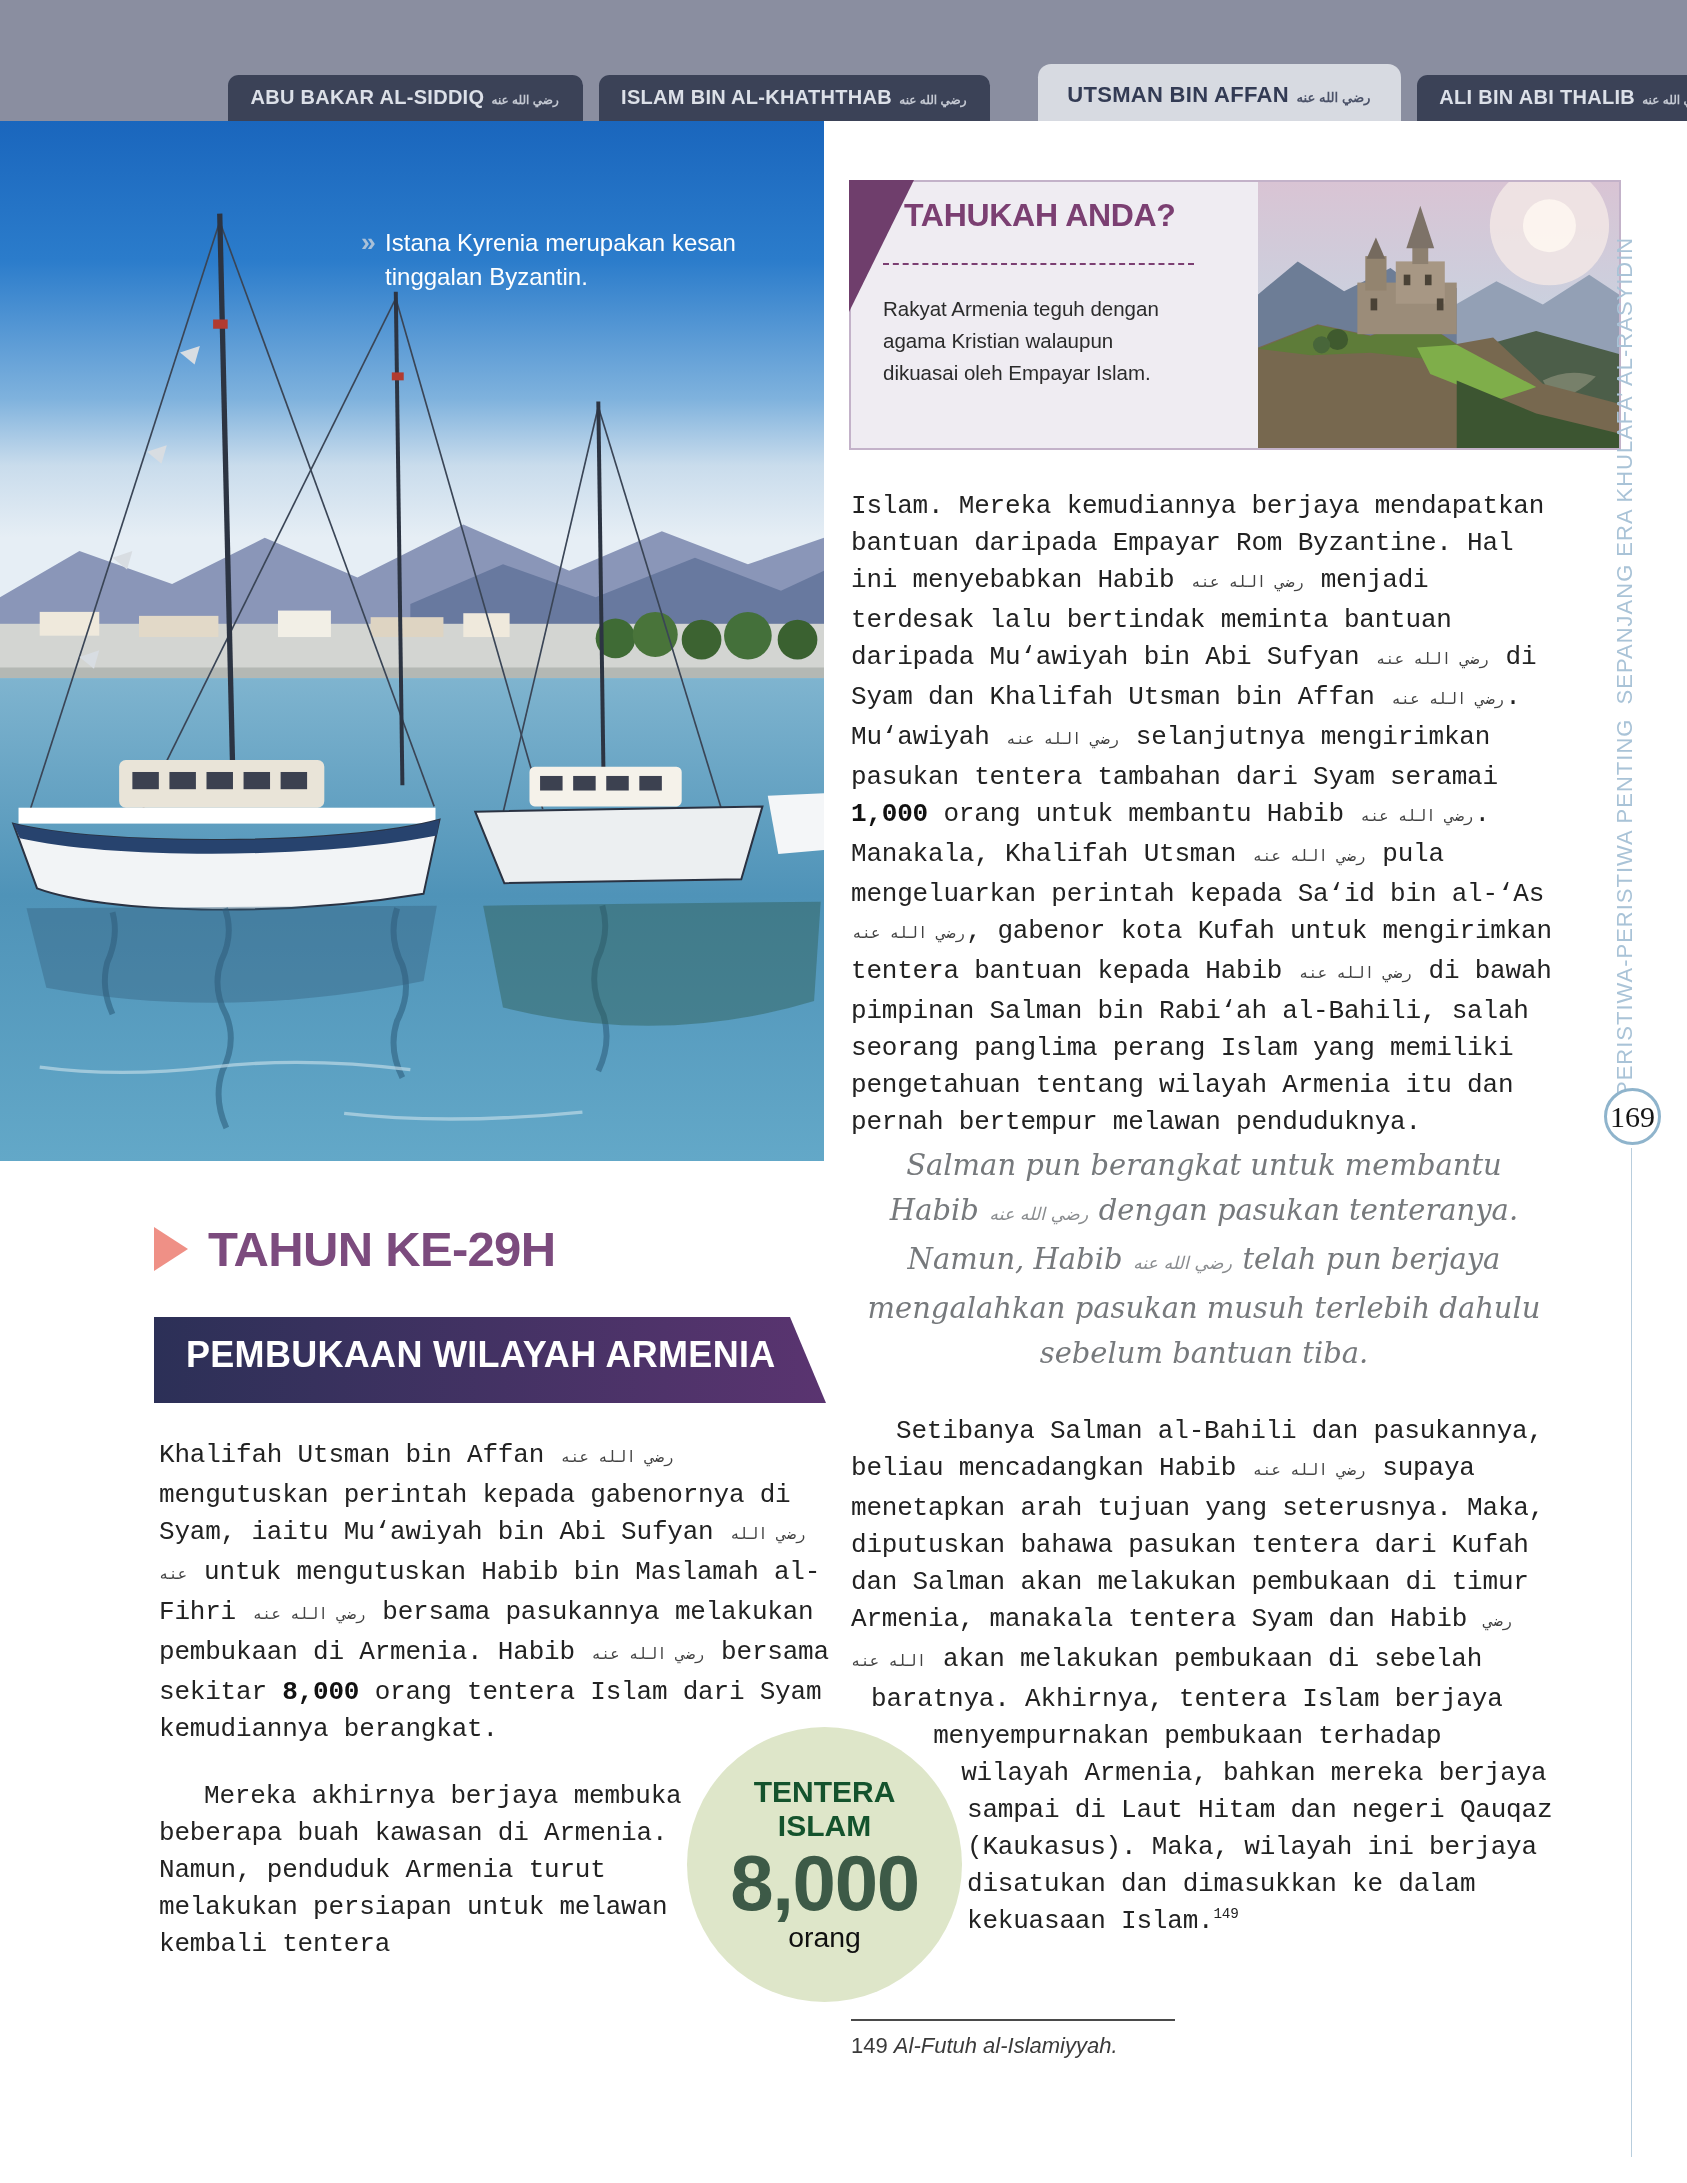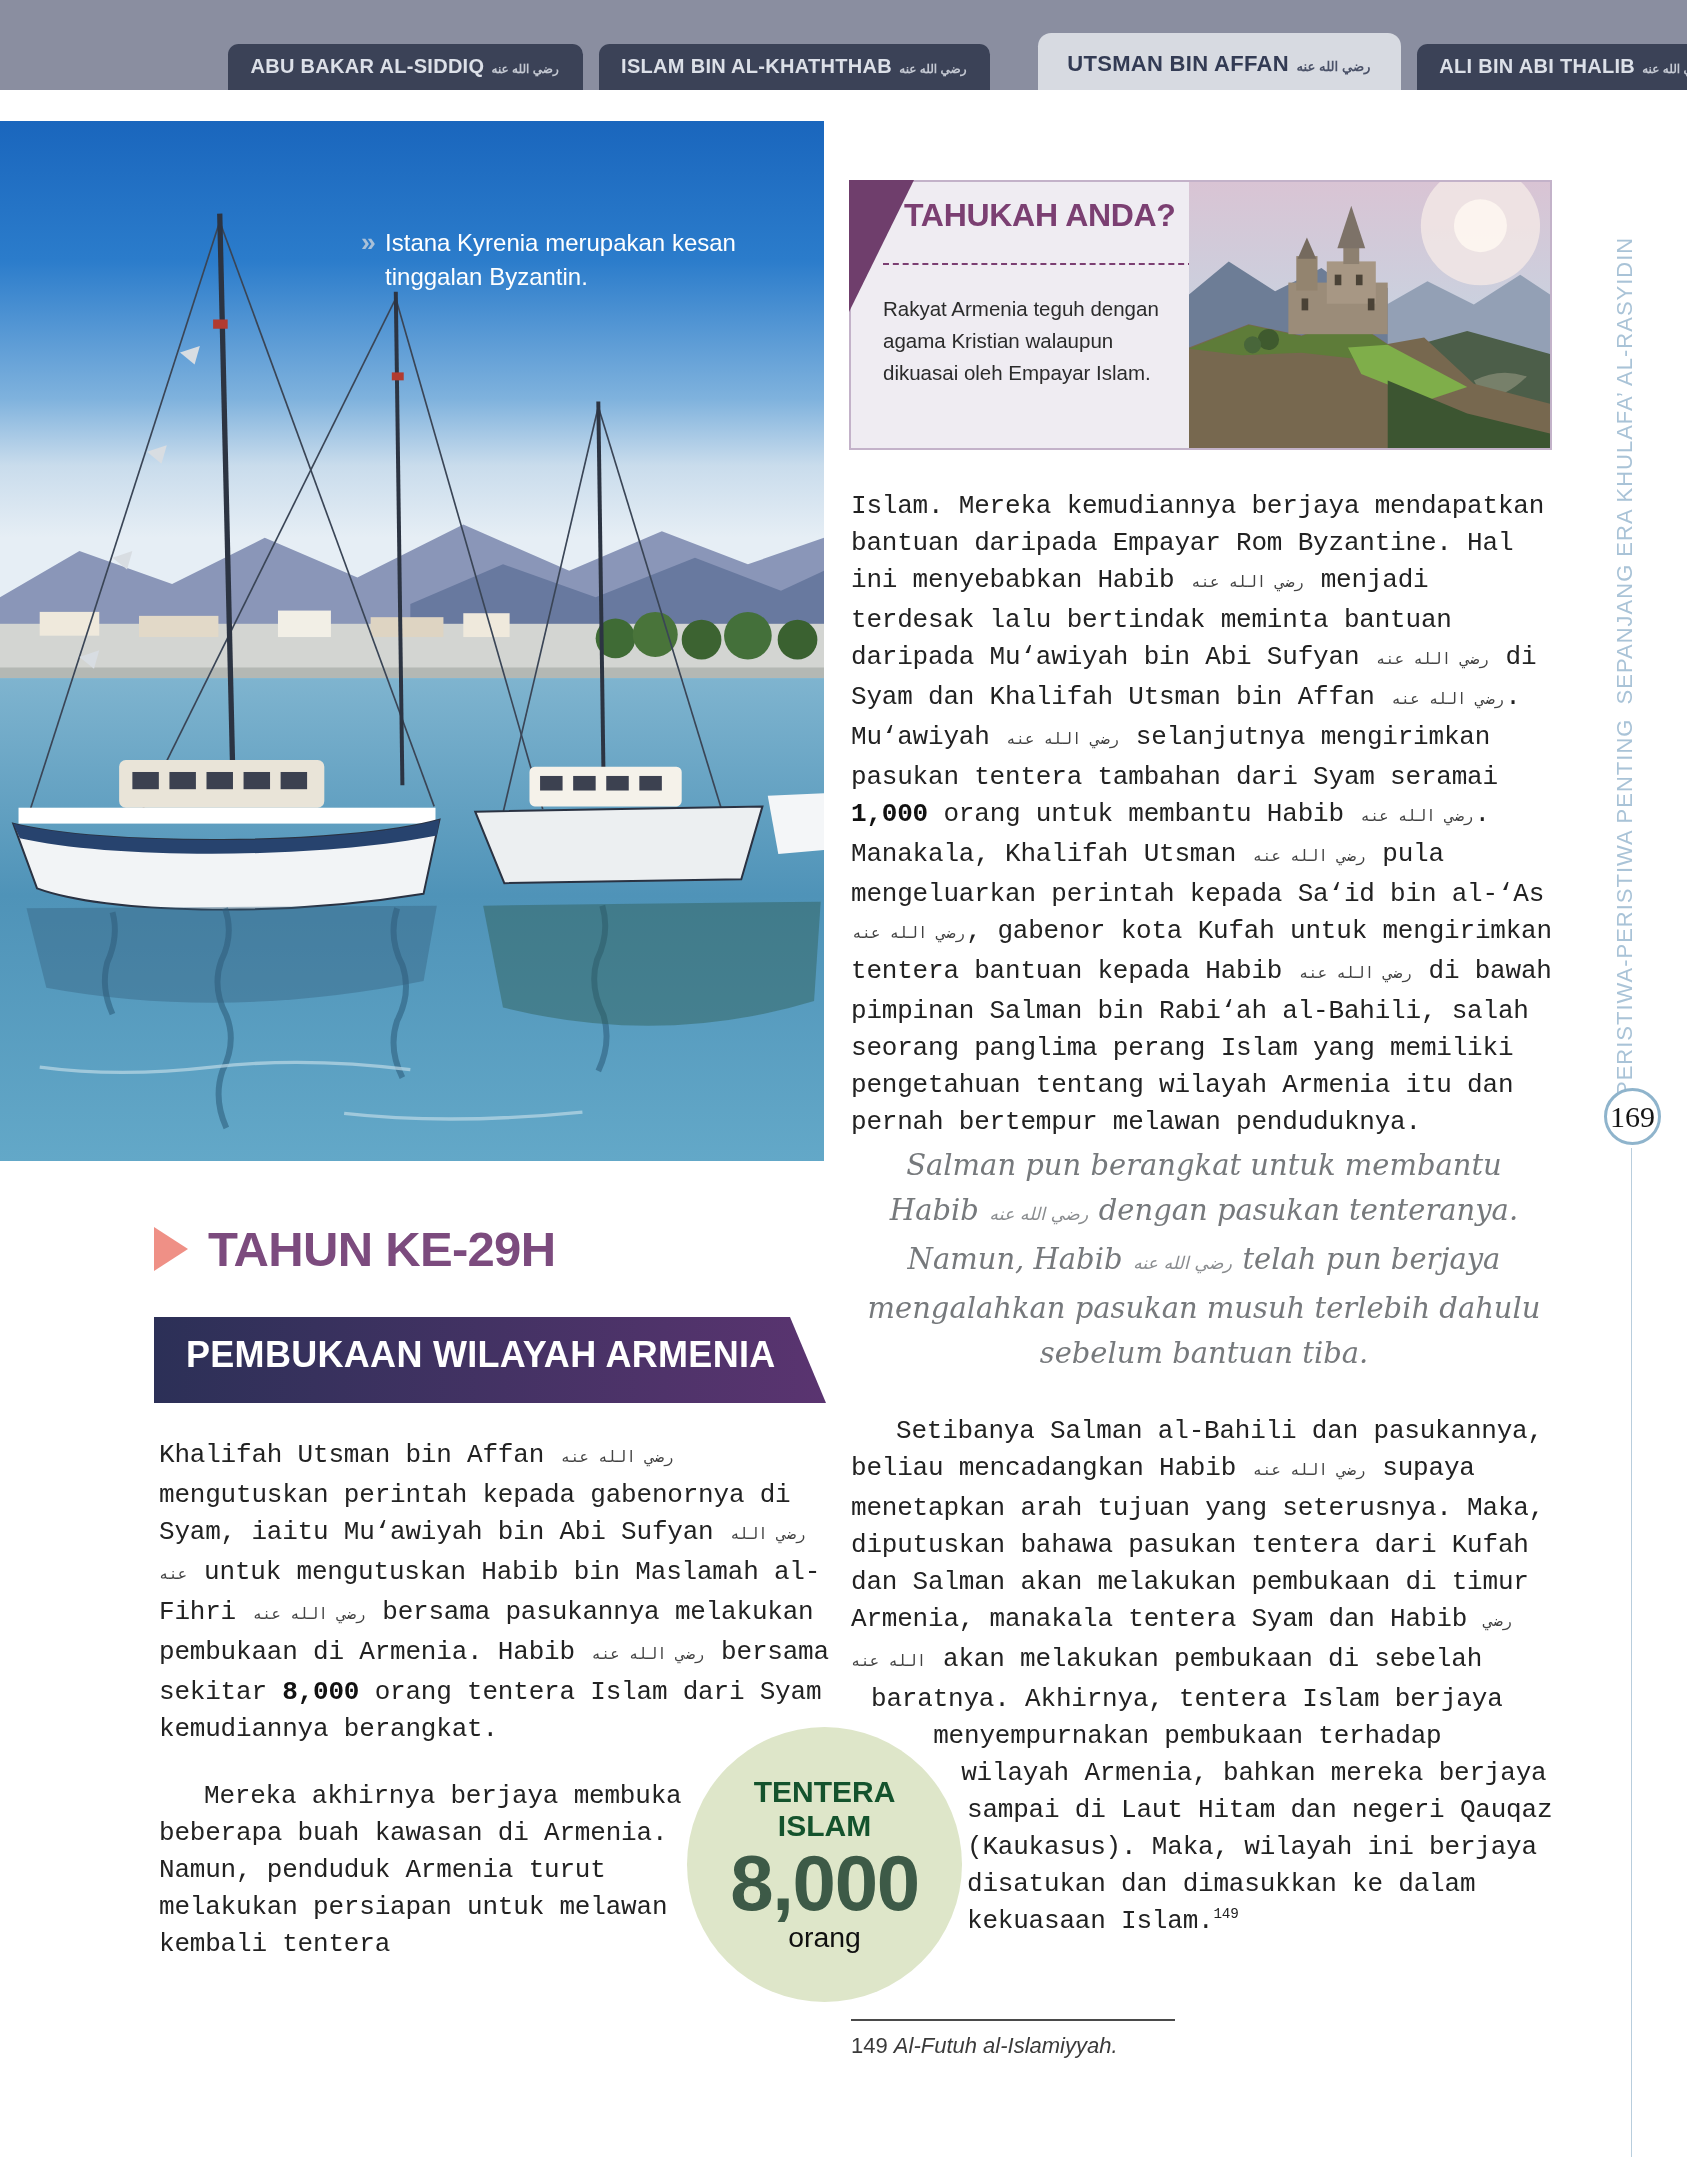--- a/index.html
+++ b/index.html
@@ -1,35 +1,35 @@
 <!DOCTYPE html>
 <html style="font-size:10.6px"><head>
 <meta charset="utf-8">
 <style>
   html,body{margin:0;padding:0;background:#ffffff;}
   .page{position:relative;width:1687px;height:2183px;background:#ffffff;overflow:hidden;
         font-family:"Liberation Sans",sans-serif;color:#2b2b2b;}
 
   
-  .topbar{position:absolute;left:0;top:0;width:1687px;height:90px;background:#8a8ea0;}
+  .topbar{position:absolute;left:0;top:0;width:1687px;height:121px;background:#8a8ea0;}
   .tabs{position:absolute;left:228px;bottom:0;display:flex;align-items:flex-end;gap:16px;}
   .tab{background:#3b4257;color:#dce0e8;font-weight:700;font-size:20px;letter-spacing:0.3px;
        padding:11.2px 22.5px 12px;border-radius:10.6px 10.6px 0 0;white-space:nowrap;}
   .tab.active{background:#d7dae1;color:#333b54;font-size:22px;padding:18px 29px 13.2px;
        border-radius:13.2px 13.2px 0 0;margin-left:32px;}
 
   
   .harbor{position:absolute;left:0;top:121px;width:824px;height:1040px;margin:0;}
   .harbor svg{display:block;width:100%;height:100%;}
   .harbor figcaption{position:absolute;left:361px;top:105px;width:410px;display:flex;gap:9.3px;
        color:#ffffff;font-size:24px;line-height:1.42;}
   .harbor .chev{color:#a9c0d8;font-weight:700;font-size:26.5px;line-height:1.25;}
 
   
-  .dyk{position:absolute;left:849px;top:180px;width:703px;height:270px;background:#efecf2;
+  .dyk{position:absolute;left:849px;top:180px;width:772px;height:270px;background:#efecf2;
        border:2px solid #c3b2c9;box-sizing:border-box;}
   .dyk-fold{position:absolute;left:-2px;top:-2px;width:0;height:0;
        border-top:132px solid #6f3e6c;border-right:65px solid transparent;}
   .dyk h2{position:absolute;left:53px;top:14.6px;margin:0;font-size:32px;letter-spacing:-0.3px;
        color:#7b3f72;font-weight:700;}
   .dyk-dash{position:absolute;left:32px;top:81px;width:311px;border-top:2.6px dashed #7b3f72;}
   .dyk p{position:absolute;left:32px;top:111px;width:284px;margin:0;font-size:20.5px;line-height:1.55;color:#2b2b2b;}
   .monastery{position:absolute;right:0;top:0;width:361px;height:266px;}
 
   

